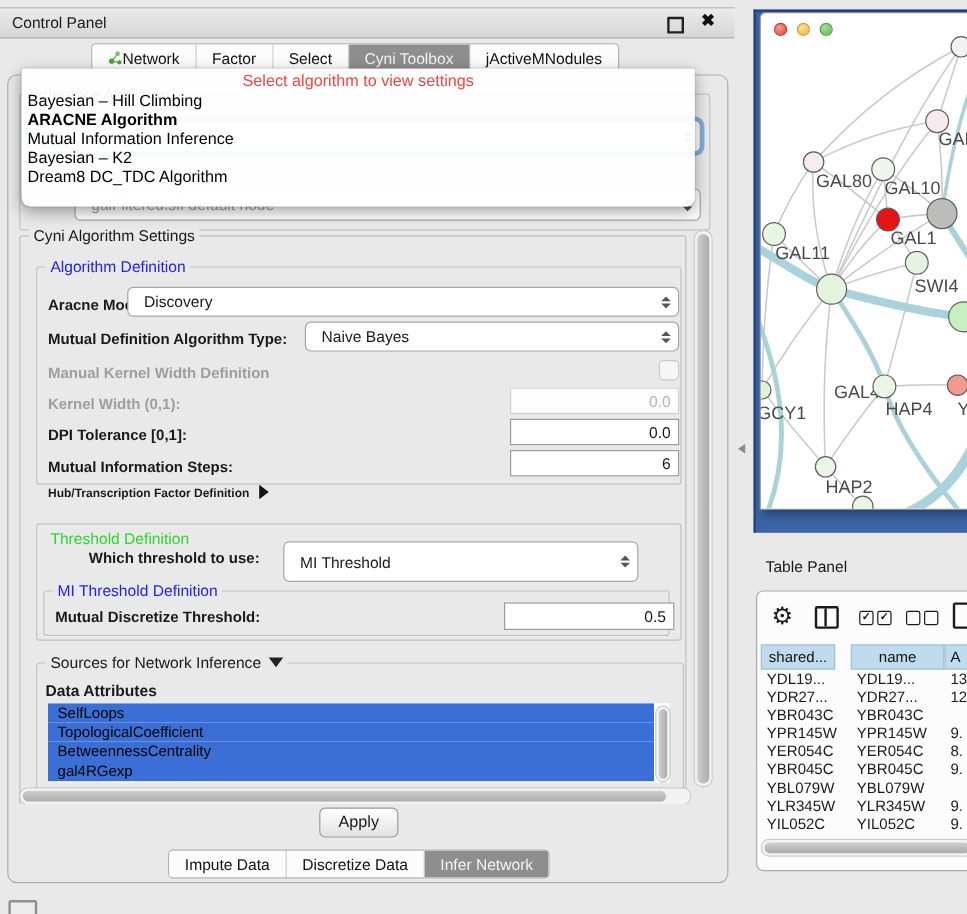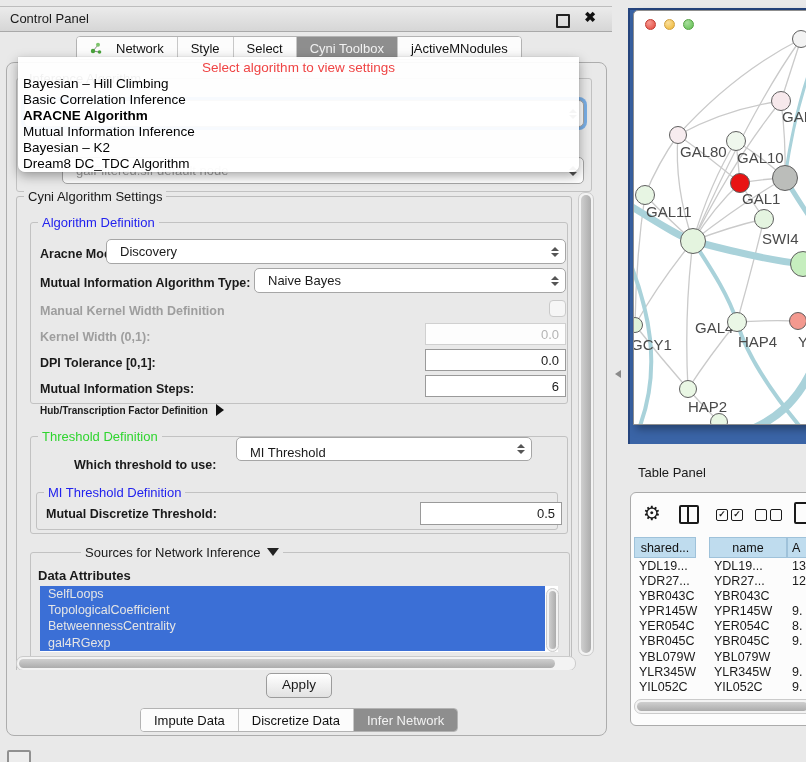--- a/index.html
+++ b/index.html
@@ -9,21 +9,21 @@
 
   
   .titlebar{left:0;top:6px;width:612px;height:24px;background:linear-gradient(#EBEBEB,#D6D6D6);
             border-top:1px solid #BDBDBD;border-bottom:1px solid #A9A9A9;}
   .titlebar .t{position:absolute;left:10px;top:4px;font-size:13px;color:#1A1A1A;}
   .float-btn{position:absolute;right:42px;top:7px;width:10px;height:10px;border:2px solid #222;border-radius:1px;}
   .close-btn{position:absolute;right:16px;top:2px;font-size:14px;font-weight:bold;color:#111;}
 
   
   .tabstrip{display:flex;background:#FCFCFC;border:1px solid #B3B3B3;border-radius:4px;overflow:hidden;height:22px;}
-  .tab{display:flex;align-items:center;gap:14px;padding:0 13px;font-size:13px;color:#111;
+  .tab{display:flex;align-items:center;gap:0;padding:0 13px;font-size:13px;color:#111;
        border-right:1px solid #C8C8C8;white-space:nowrap;background:#FCFCFC;}
   .tab:last-child{border-right:none;}
   .tab.selected{background:#8E8E8E;color:#F2F2F2;}
   .top-tabs{left:76px;top:36px;}
   .bottom-tabs{left:140px;top:708px;}
 
   
   .popup{left:18px;top:57px;width:561px;height:115px;background:rgba(255,255,255,0.94);
          border-radius:0 0 7px 7px;box-shadow:0 4px 12px rgba(0,0,0,0.35),0 0 1px rgba(0,0,0,0.3);z-index:50;}
   .popup .ph{height:16px;text-align:center;color:#ef4444;font-size:13.5px;padding-top:3px;}
@@ -48,21 +48,21 @@
   .lbl.dis{color:#9E9E9E;}
   .fld{background:#FFF;border:1px solid #9A9A9A;font-size:13px;text-align:right;
        padding:0 6px;box-sizing:border-box;line-height:21px;}
   .fld.dis{border-color:#D0D0D0;color:#B4B4B4;background:#FDFDFD;}
   .chk{width:15px;height:15px;border:1px solid #CACACA;border-radius:4px;background:#F6F6F6;}
   .arrow-right{display:inline-block;width:0;height:0;border-top:6px solid transparent;
                border-bottom:6px solid transparent;border-left:8px solid #111;margin-left:8px;vertical-align:-2px;}
   .arrow-down{display:inline-block;width:0;height:0;border-left:6px solid transparent;
               border-right:6px solid transparent;border-top:8px solid #222;margin-left:6px;vertical-align:1px;}
   .datalist{background:#FFF;overflow:hidden;}
-  .datalist .li{height:16.2px;line-height:16.2px;background:#3B6FD6;color:#e5e5e5;font-size:12.5px;
+  .datalist .li{height:16.2px;line-height:16.2px;background:#3B6FD6;color:#000000;font-size:12.5px;
                 padding-left:8px;width:505px;box-sizing:border-box;white-space:nowrap;}
   .sbar-v{background:#F3F3F3;border:1px solid #CBCBCB;border-radius:7px;}
   .sbar-v .thumb{position:absolute;left:2px;right:2px;top:2px;bottom:2px;border-radius:6px;
                  background:linear-gradient(90deg,#CFCFCF,#ACACAC);}
   .sbar-h{background:#F3F3F3;border:1px solid #CBCBCB;border-radius:7px;}
   .sbar-h .thumb{position:absolute;top:2px;bottom:2px;left:2px;border-radius:6px;
                  background:linear-gradient(#CFCFCF,#ACACAC);}
   .btn{background:linear-gradient(#FFFFFF,#E2E2E2);border:1px solid #9C9C9C;border-radius:5px;
        font-size:13.5px;text-align:center;line-height:22px;}
 
@@ -124,21 +124,21 @@
           <line x1="3" y1="9" x2="8" y2="3" stroke="#8A8A8A" stroke-width="1"></line>
           <line x1="3" y1="9" x2="9" y2="10" stroke="#8A8A8A" stroke-width="1"></line>
           <circle cx="3" cy="9" r="2.2" fill="#49A33B"></circle>
           <circle cx="8" cy="2.8" r="2" fill="#7DC36B"></circle>
           <circle cx="9.5" cy="10" r="1.8" fill="#49A33B"></circle>
         </svg>
       </span>
       <span>Network</span>
     </div>
     <div class="tab">
-        <span>Style</span>
+        <span>Factor</span>
       </div>
     <div class="tab">
         <span>Select</span>
       </div>
     <div class="tab selected">
         <span>Cyni Toolbox</span>
       </div>
     <div class="tab">
         <span>jActiveMNodules</span>
       </div>
@@ -161,21 +161,20 @@
         <span class="tri-up"></span>
         <span class="tri-dn"></span>
       </span>
   </div>
 
   <div class="abs popup">
     <div class="ph">Select algorithm to view settings</div>
     <div>
 
     <div class="it"><span>Bayesian – Hill Climbing</span></div>
-        <div class="it"><span>Basic Correlation Inference</span></div>
         <div class="it selected"><span>ARACNE Algorithm</span></div>
         <div class="it"><span>Mutual Information Inference</span></div>
         <div class="it"><span>Bayesian – K2</span></div>
         <div class="it"><span>Dream8 DC_TDC Algorithm</span></div>
       </div>
   </div>
 
   <div class="abs" style="left:12px;top:188px;width:582px;height:482px;overflow:hidden;">
 
     <div class="abs groupbox" style="left:4px;top:8px;width:554px;height:640px;border-color:#BDBDBD;"></div>
@@ -186,21 +185,21 @@
 
     <div class="abs lbl" style="left:28px;top:59px;">Aracne Mode:</div>
     <div class="abs cmb" style="left:94px;top:51px;width:460px;height:25px;">
       <span>Discovery</span>
       <span class="step">
           <span class="tri-up"></span>
           <span class="tri-dn"></span>
         </span>
     </div>
 
-    <div class="abs lbl" style="left:28px;top:88px;">Mutual Information Algorithm Type:</div>
+    <div class="abs lbl" style="left:28px;top:88px;">Mutual Definition Algorithm Type:</div>
     <div class="abs cmb" style="left:242px;top:80px;width:312px;height:25px;">
       <span>Naive Bayes</span>
       <span class="step">
           <span class="tri-up"></span>
           <span class="tri-dn"></span>
         </span>
     </div>
 
     <div class="abs lbl dis" style="left:28px;top:116px;">Manual Kernel Width Definition</div>
     <div class="abs chk" style="left:537px;top:112px;"></div>
@@ -212,38 +211,38 @@
     <div class="abs fld" style="left:413px;top:161px;width:141px;height:22px;">0.0</div>
 
     <div class="abs lbl" style="left:28px;top:194px;">Mutual Information Steps:</div>
     <div class="abs fld" style="left:413px;top:187px;width:141px;height:22px;">6</div>
 
     <div class="abs lbl" style="left:28px;top:216px;font-size:10px;">
       <span>Hub/Transcription Factor Definition</span><span class="arrow-right"></span>
     </div>
 
     <div class="abs groupbox" style="left:18px;top:248px;width:536px;height:96px;"></div>
-    <div class="abs grouplabel green" style="left:26px;top:241px;">Threshold Definition</div>
+    <div class="abs grouplabel green" style="left:26px;top:253px;">Threshold Definition</div>
 
     <div class="abs lbl" style="left:62px;top:270px;">Which threshold to use:</div>
-    <div class="abs cmb" style="left:224px;top:249px;width:296px;height:24px;align-items:flex-end;">
+    <div class="abs cmb" style="left:224px;top:263px;width:296px;height:34px;">
       <span>MI Threshold</span>
       <span class="step">
           <span class="tri-up"></span>
           <span class="tri-dn"></span>
         </span>
     </div>
 
     <div class="abs groupbox" style="left:24px;top:304px;width:520px;height:36px;"></div>
     <div class="abs grouplabel blue" style="left:32px;top:297px;">MI Threshold Definition</div>
     <div class="abs lbl" style="left:34px;top:319px;">Mutual Discretize Threshold:</div>
     <div class="abs fld" style="left:408px;top:314px;width:142px;height:23px;">0.5</div>
 
     <div class="abs groupbox" style="left:18px;top:364px;width:538px;height:110px;"></div>
-    <div class="abs grouplabel" style="left:26px;top:357px;margin-left:43px;">
+    <div class="abs grouplabel" style="left:26px;top:357px;">
       <span>Sources for Network Inference</span><span class="arrow-down"></span>
     </div>
     <div class="abs lbl" style="left:26px;top:380px;font-size:13px;">Data Attributes</div>
     <div class="abs datalist" style="left:28px;top:398px;width:518px;height:66px;">
 
     <div class="li"><span>SelfLoops</span></div>
         <div class="li"><span>TopologicalCoefficient</span></div>
         <div class="li"><span>BetweennessCentrality</span></div>
         <div class="li"><span>gal4RGexp</span></div>
       </div>

